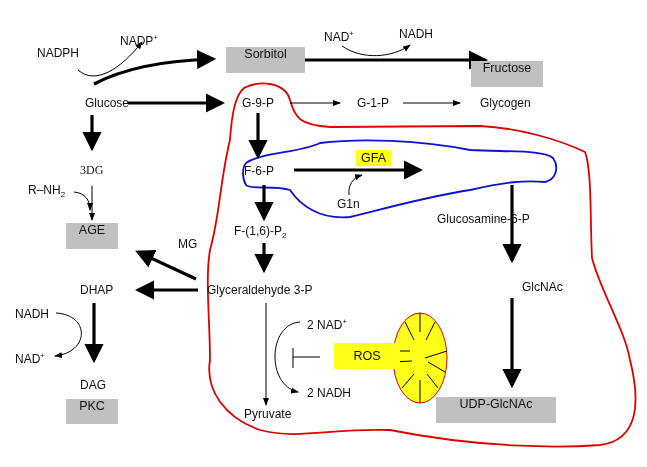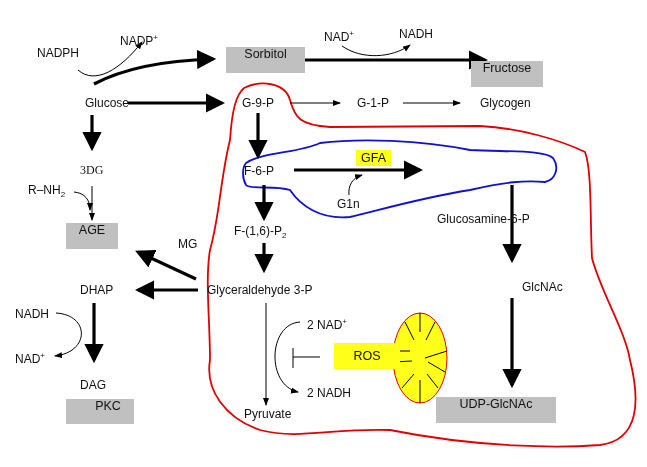--- a/index.html
+++ b/index.html
@@ -106,21 +106,21 @@
 <div class="lbl" style="left:337px;top:197px;"><span>G1n</span></div>
 
 <div class="lbl" style="left:234px;top:224px;"><span>F-(1,6)-P</span><sub>2</sub></div>
 <div class="lbl" style="left:150px;top:237px;margin-left:28px;"><span>MG</span></div>
 <div class="lbl" style="left:80px;top:283px;"><span>DHAP</span></div>
 <div class="lbl" style="left:207px;top:283px;"><span>Glyceraldehyde 3-P</span></div>
 
 <div class="lbl" style="left:15px;top:307px;"><span>NADH</span></div>
 <div class="lbl" style="left:15px;top:349px;"><span>NAD</span><sup>+</sup></div>
 <div class="lbl" style="left:80px;top:378px;"><span>DAG</span></div>
-<div class="box" style="left:66px;top:399px;width:52px;height:25px;padding-left:16px;">
+<div class="box" style="left:66px;top:399px;width:52px;height:25px;">
     <span>PKC</span>
   </div>
 
 <div class="lbl" style="left:307px;top:315px;"><span>2 NAD</span><sup>+</sup></div>
 <div class="hl" style="left:334px;top:343px;width:66px;height:26px;">
     <span>ROS</span>
   </div>
 <div class="lbl" style="left:307px;top:386px;"><span>2 NADH</span></div>
 <div class="lbl" style="left:244px;top:407px;text-align:center;"><span>Pyruvate</span></div>
 

